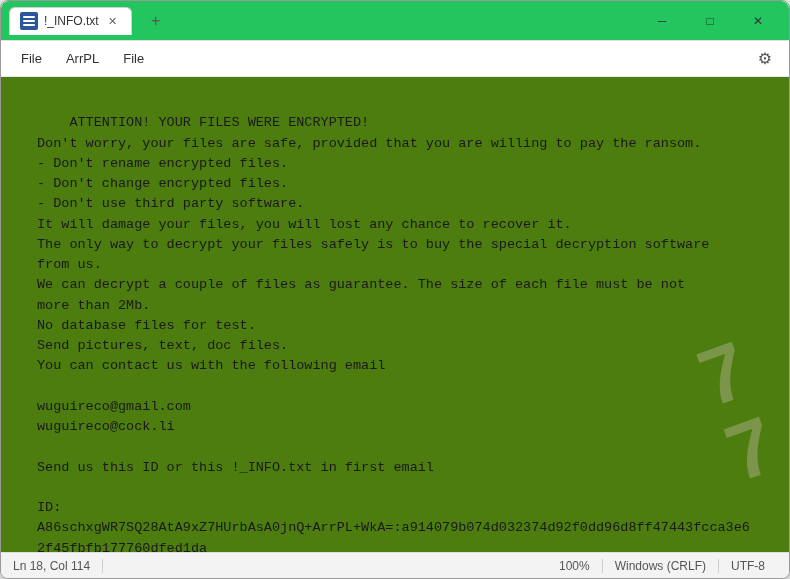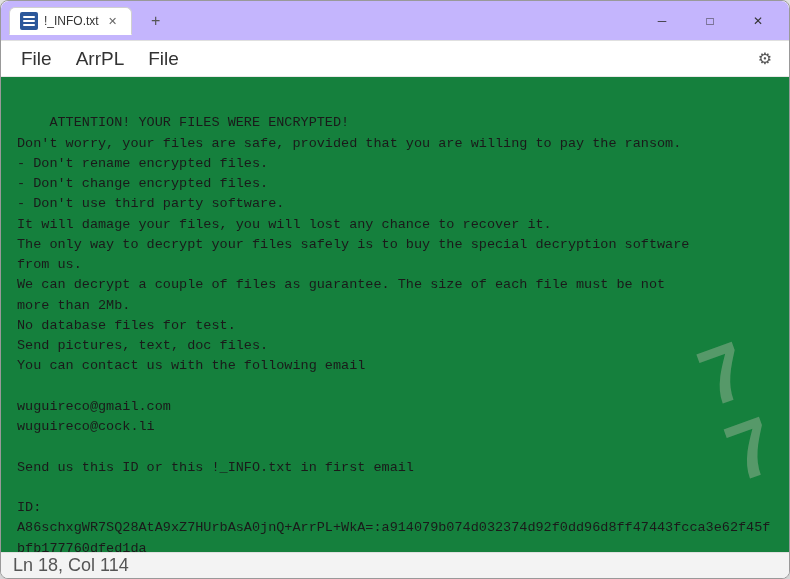--- a/index.html
+++ b/index.html
@@ -27,21 +27,21 @@
       border-radius: 8px;
       display: flex;
       flex-direction: column;
       box-shadow: 0 4px 20px rgba(0,0,0,0.3);
       overflow: hidden;
     }
 
     
     .title-bar {
       height: 40px;
-      background: #c4b5fd;
+      background: #22c55e;
       border-bottom: 1px solid #e0e0e0;
       display: flex;
       align-items: center;
       padding: 0 8px;
       border-radius: 8px 8px 0 0;
       user-select: none;
     }
 
     .title-bar-left {
       display: flex;
@@ -136,21 +136,21 @@
       height: 36px;
       background: #ffffff;
       border-bottom: 1px solid #e8e8e8;
       display: flex;
       align-items: center;
       padding: 0 8px;
     }
 
     .menu-item {
       padding: 4px 12px;
-      font-size: 19px;
+      font-size: 13px;
       color: #333;
       cursor: pointer;
       border-radius: 4px;
     }
 
     .menu-bar-right {
       margin-left: auto;
       display: flex;
       align-items: center;
     }
@@ -163,27 +163,27 @@
       justify-content: center;
       font-size: 16px;
       color: #555;
       cursor: pointer;
       border-radius: 4px;
     }
 
     
     .content-area {
       flex: 1;
-      padding: 16px 16px;
+      padding: 16px 36px;
       font-family: 'Courier New', Consolas, monospace;
       font-size: 13.5px;
       line-height: 1.5;
       color: #1a1a1a;
       overflow-y: auto;
-      background: #15803d;
+      background: #4d7c0f;
       white-space: pre-wrap;
       word-wrap: break-word;
       position: relative;
     }
 
     .watermark {
       position: absolute;
       bottom: 60px;
       right: 30px;
       font-size: 80px;
@@ -196,21 +196,21 @@
     }
 
     
     .status-bar {
       height: 26px;
       background: #f3f3f3;
       border-top: 1px solid #e0e0e0;
       display: flex;
       align-items: center;
       padding: 0 12px;
-      font-size: 18px;
+      font-size: 12px;
       color: #555;
       gap: 0;
     }
 
     .status-item {
       padding: 0 12px;
       border-right: 1px solid #d0d0d0;
       white-space: nowrap;
     }
 
@@ -285,15 +285,20 @@
 
 Send us this ID or this !_INFO.txt in first email
 
 ID:
 A86schxgWR7SQ28AtA9xZ7HUrbAsA0jnQ+ArrPL+WkA=:a914079b074d032374d92f0dd96d8ff47443fcca3e62f45fbfb177760dfed1da</span>
     <div class="watermark">7<br>7</div>
   </div>
 
   <div class="status-bar">
     <div class="status-item">Ln 18, Col 114</div>
+    <div class="status-right">
+      <div class="status-item">100%</div>
+      <div class="status-item">Windows (CRLF)</div>
+      <div class="status-item">UTF-8</div>
+    </div>
   </div>
 
 </div>
 
 </body></html>

